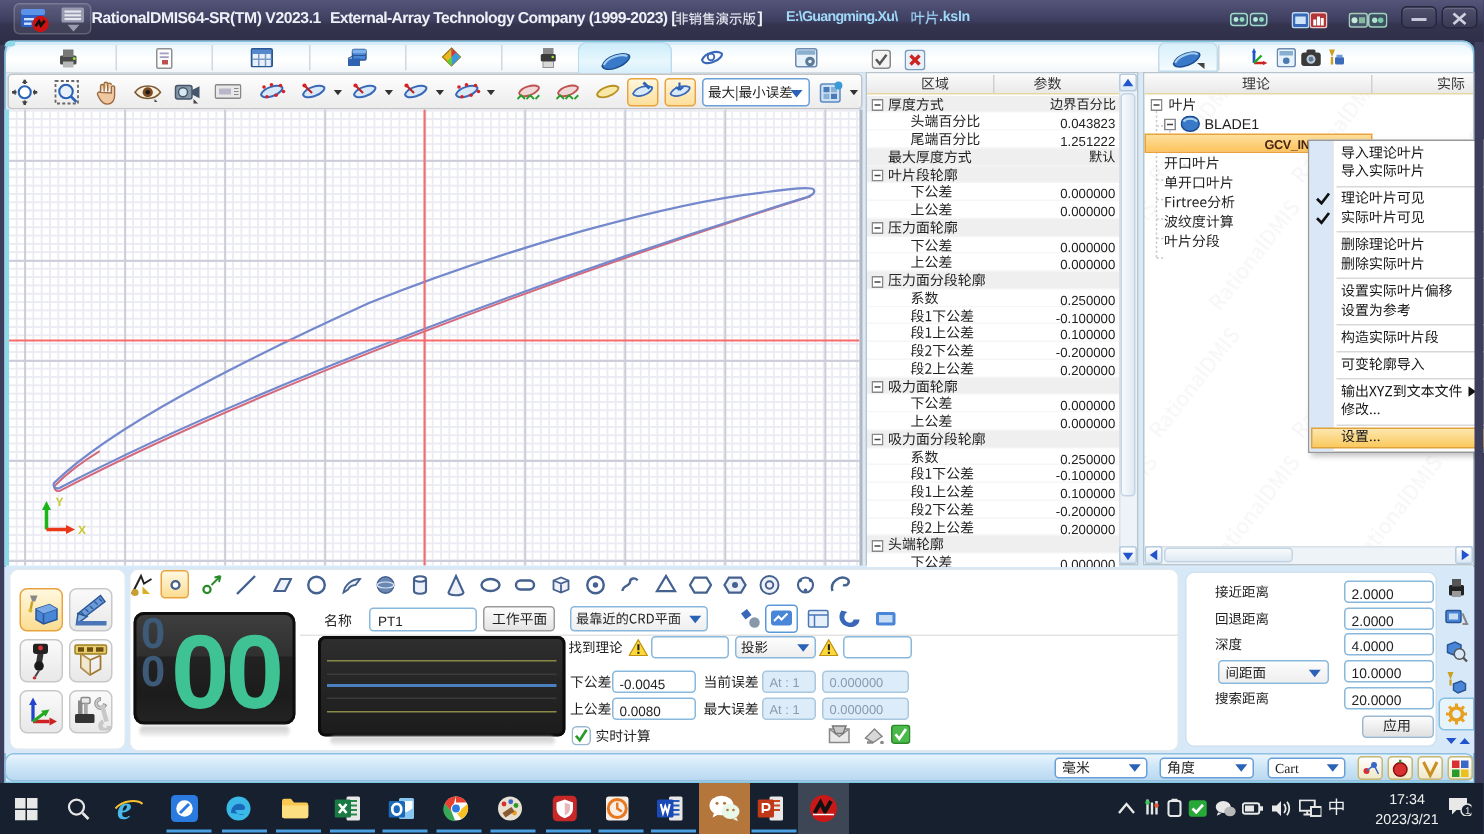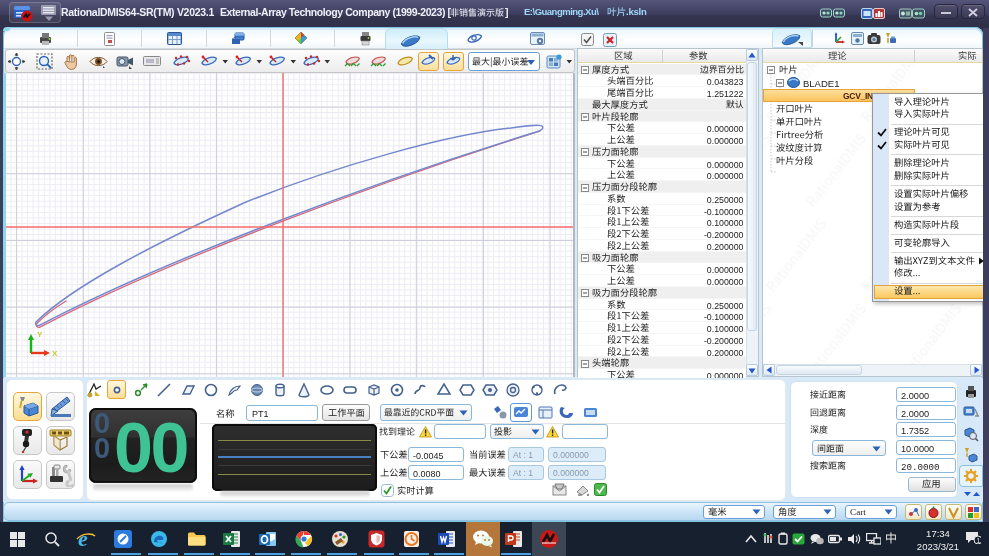--- a/index.html
+++ b/index.html
@@ -1609,21 +1609,21 @@
   </svg>
 <div class="" style="position:absolute;left:896px;top:405px;width:60px;height:15px;background:#fff;border:1px solid #88b8dc;border-radius:3px;"></div>
 <div style="position:absolute;left:901px;top:408.5px;font-size:9.2px;color:#222;font-family:Liberation Sans">2.0000</div>
 <svg style="position:absolute;left:810px;top:425px;overflow:visible" width="18" height="12">
     <g transform="translate(0,7.83) scale(0.009,-0.009)" fill="#222">
       <use href="#g6DF1" x="0"></use>
       <use href="#g5EA6" x="1000"></use>
     </g>
   </svg>
 <div class="" style="position:absolute;left:896px;top:422px;width:60px;height:15px;background:#fff;border:1px solid #88b8dc;border-radius:3px;"></div>
-<div style="position:absolute;left:901px;top:425.5px;font-size:9.2px;color:#222;font-family:Liberation Sans">1.7352</div>
+<div style="position:absolute;left:901px;top:425.5px;font-size:9.2px;color:#222;font-family:Liberation Sans">4.0000</div>
 <div class="" style="position:absolute;left:812px;top:440px;width:74px;height:16px;background:linear-gradient(#fdfdfd,#eee);border:1px solid #88b8dc;border-radius:3px;"></div>
 <svg style="position:absolute;left:817px;top:443.5px;overflow:visible" width="27" height="12">
     <g transform="translate(0,7.83) scale(0.009,-0.009)" fill="#222">
       <use href="#g95F4" x="0"></use>
       <use href="#g8DDD" x="1000"></use>
       <use href="#g9762" x="2000"></use>
     </g>
   </svg>
 <svg style="position:absolute;left:872px;top:446px;" width="9" height="6" viewBox="0 0 9 6">
     <path d="M0.5 0.5 h8 l-4 5 Z" fill="#2a62b8"></path>
@@ -1632,21 +1632,21 @@
 <div style="position:absolute;left:901px;top:444px;font-size:9.2px;color:#222;font-family:Liberation Sans">10.0000</div>
 <svg style="position:absolute;left:810px;top:461px;overflow:visible" width="36" height="12">
     <g transform="translate(0,7.83) scale(0.009,-0.009)" fill="#222">
       <use href="#g641C" x="0"></use>
       <use href="#g7D22" x="1000"></use>
       <use href="#g8DDD" x="2000"></use>
       <use href="#g79BB" x="3000"></use>
     </g>
   </svg>
 <div class="" style="position:absolute;left:896px;top:458px;width:60px;height:15px;background:#fff;border:1px solid #88b8dc;border-radius:3px;"></div>
-<div style="position:absolute;left:901px;top:462px;font-size:9.2px;color:#222;font-family:Liberation Mono, monospace">20.0000</div>
+<div style="position:absolute;left:901px;top:462px;font-size:9.2px;color:#222;font-family:Liberation Sans, sans-serif">20.0000</div>
 <div class="" style="position:absolute;left:908px;top:477px;width:48px;height:15px;background:linear-gradient(#fdfdfd,#e0e0e0);border:1px solid #9ab8d0;border-radius:3px;"></div>
 <svg style="position:absolute;left:922px;top:479px;overflow:visible" width="19" height="12">
     <g transform="translate(0,8.091) scale(0.0093,-0.0093)" fill="#222">
       <use href="#g5E94" x="0"></use>
       <use href="#g7528" x="1000"></use>
     </g>
   </svg>
 <svg style="position:absolute;left:963px;top:384px;" width="16" height="16" viewBox="0 0 16 16">
     <rect x="3" y="6" width="10" height="7" rx="1" fill="#222"></rect>
     <rect x="5" y="2" width="6" height="5" fill="#555"></rect>

